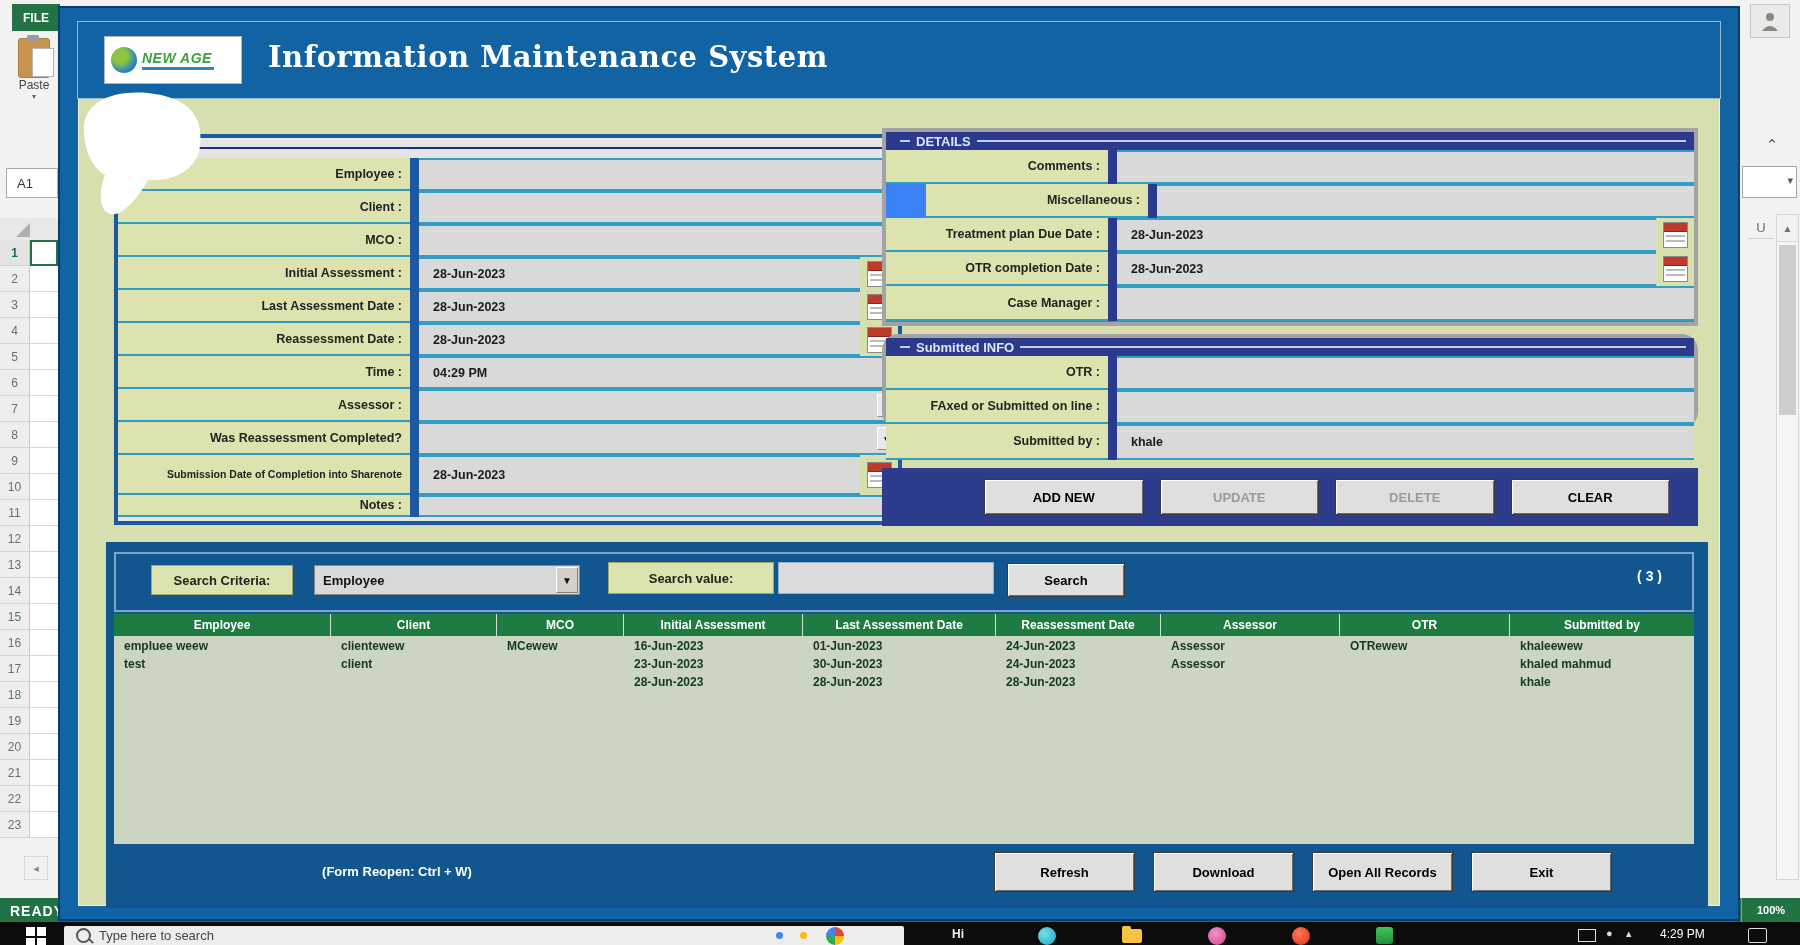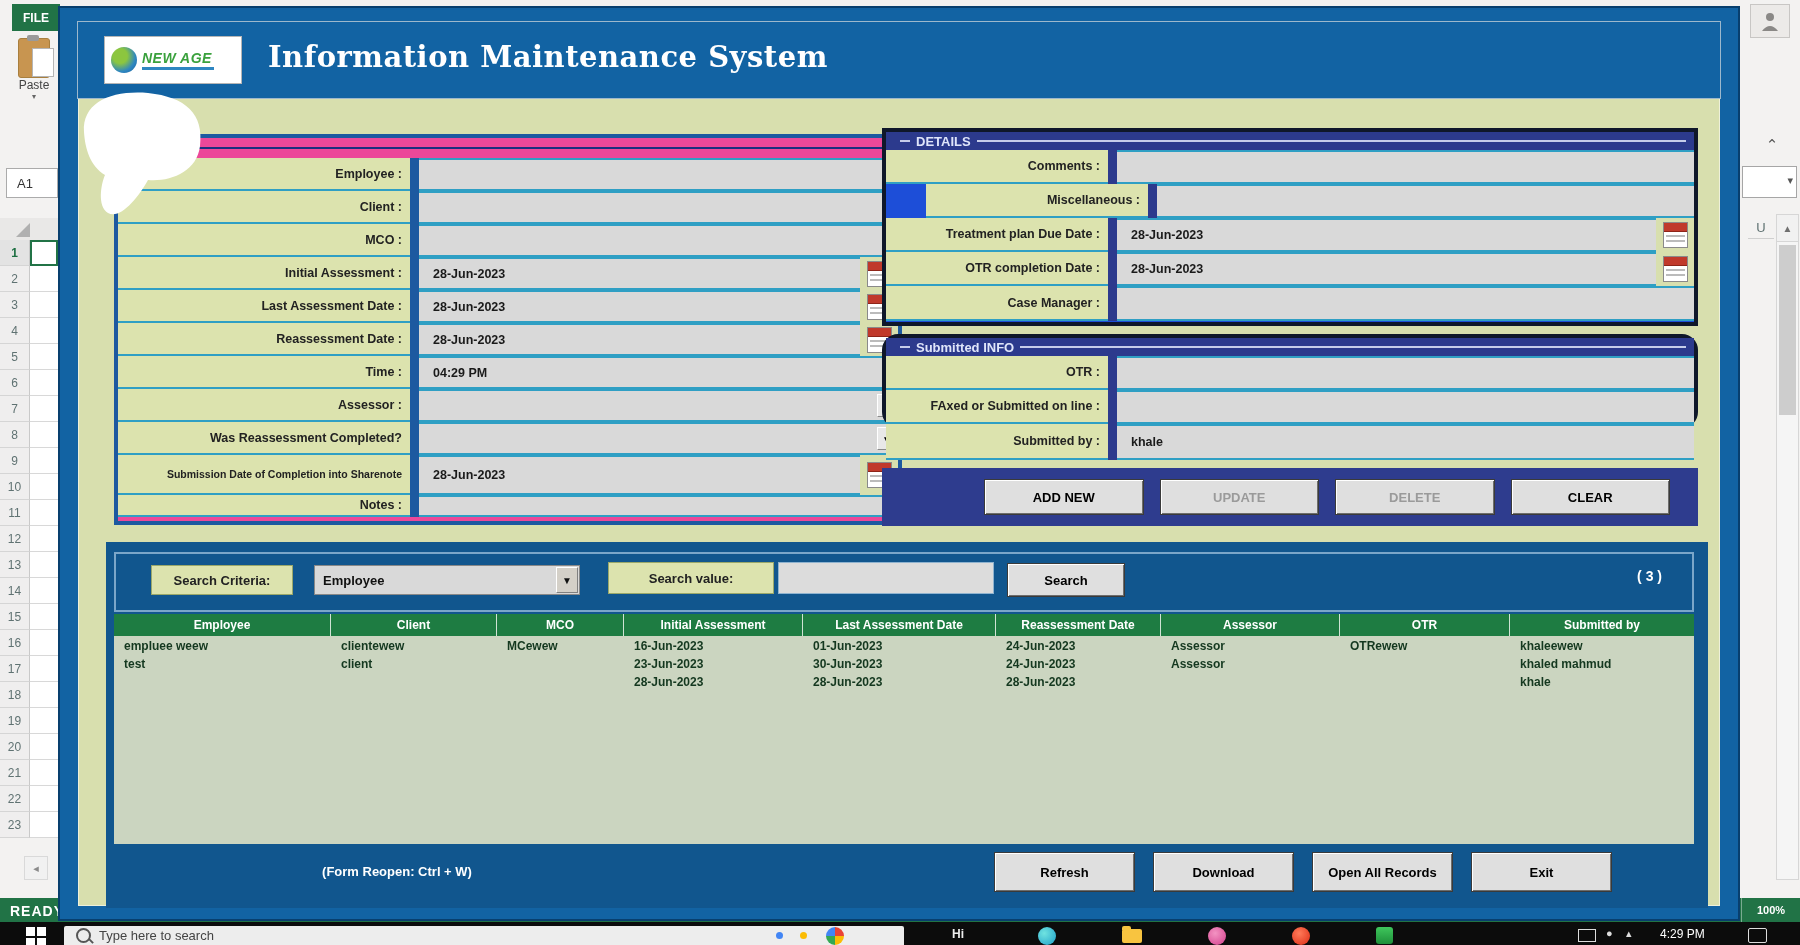--- a/index.html
+++ b/index.html
@@ -52,27 +52,27 @@
             display:flex;align-items:center;gap:5px;padding-left:6px;box-sizing:border-box;}
   .globe{width:26px;height:26px;border-radius:50%;background:radial-gradient(circle at 35% 35%,#8cc63f 0 30%,#2e86c1 65%,#1b5e97);}
   .logo-txt{display:flex;flex-direction:column;}
   .logo-name{color:#3aa13d;font-weight:900;font-style:italic;font-size:14px;letter-spacing:.5px;}
   .logo-line{height:3px;width:72px;background:#2e86c1;margin-top:1px;}
   #dlg-title{position:absolute;left:190px;top:18px;color:#fff;font-family:"DejaVu Serif",serif;
              font-weight:bold;font-size:29px;letter-spacing:.5px;}
 
   
   .panel{position:absolute;box-sizing:border-box;}
-  #info-panel{left:54px;top:126px;width:788px;height:391px;border:4px solid #1d59a0;background:#ec4899;}
+  #info-panel{left:54px;top:126px;width:788px;height:391px;border:4px solid #1d59a0;background:#e5e5e5;}
   .band{display:flex;align-items:center;height:20px;font-size:13px;font-weight:bold;padding-left:14px;gap:6px;}
   .band .band-line{flex:1;height:2px;margin-right:8px;}
   .band .band-dash{width:10px;height:2px;}
   #info-panel .band{color:#1b2f7e;}
   #info-panel .band-line,#info-panel .band-dash{background:#1b2f7e;}
-  .navy-panel{border:4px solid #0f172a;background:#1d4ed8;}
+  .navy-panel{border:4px solid #a3a3a3;background:#3b82f6;}
   .navy-panel .band{background:#2c3a8d;color:#dfe5fa;height:18px;}
   .navy-panel .band-line,.navy-panel .band-dash{background:#c6cdea;}
   #details-panel{left:822px;top:120px;width:816px;height:198px;}
   #submitted-panel{left:822px;top:326px;width:816px;height:94px;border-radius:16px;}
 
   .form-row{display:flex;align-items:stretch;}
   .form-label{background:#dce3ae;border-bottom:2px solid #2f9fc4;color:#222;font-weight:bold;font-size:12.5px;
               display:flex;align-items:center;justify-content:flex-end;text-align:right;padding-right:8px;box-sizing:border-box;}
   #info-panel .form-label{width:292px;}
   .navy-panel .form-label{width:222px;}

